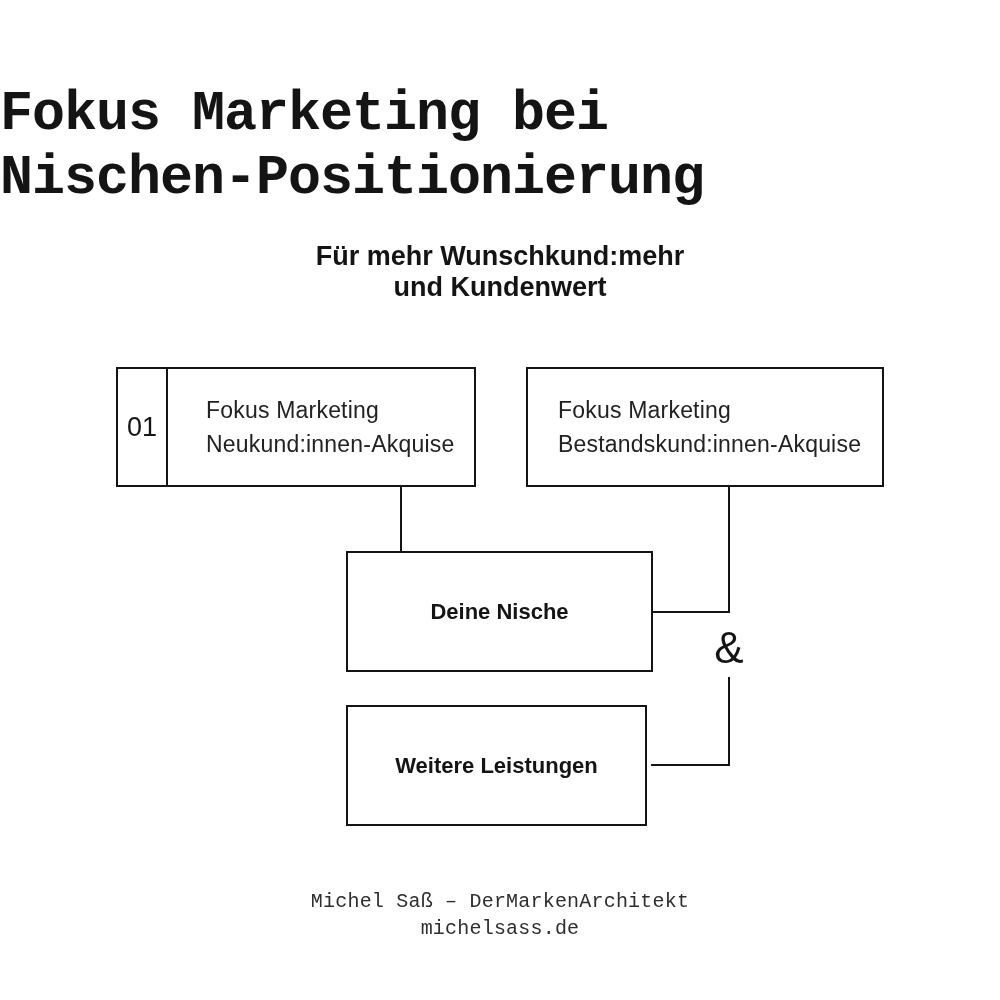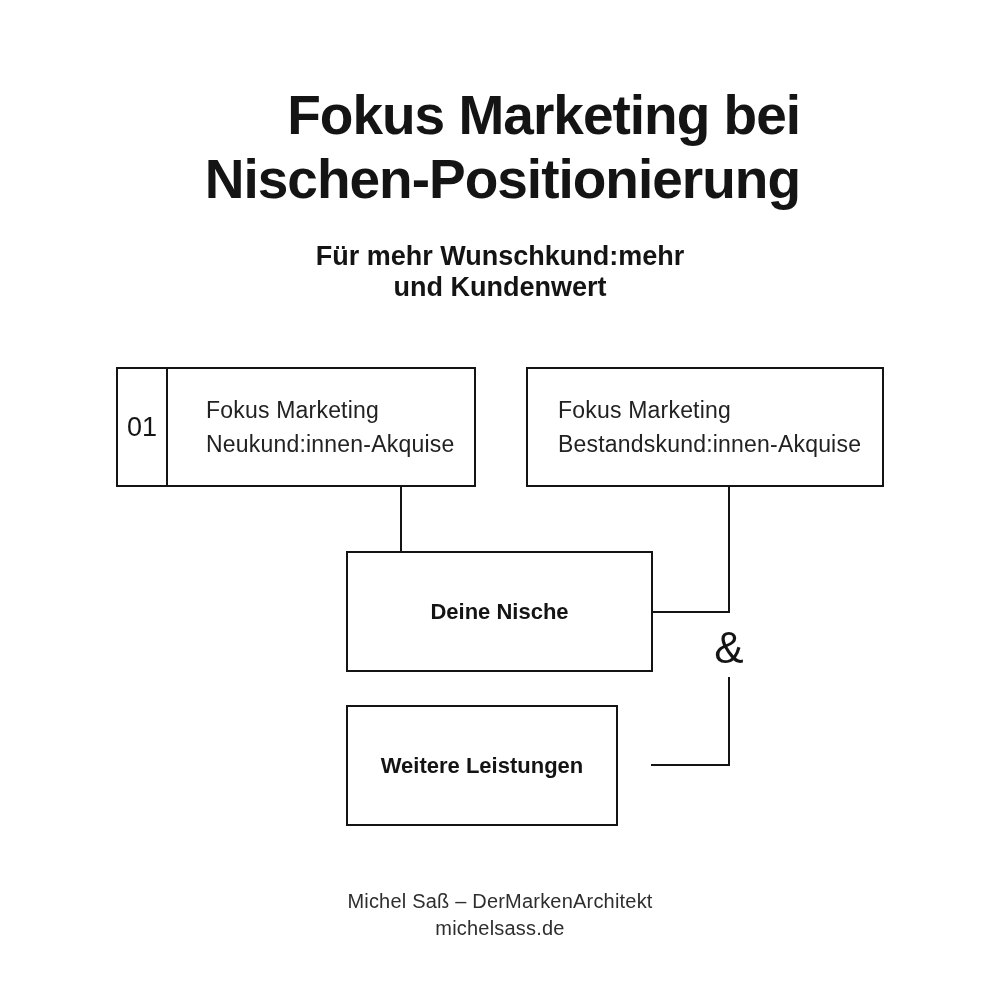--- a/index.html
+++ b/index.html
@@ -19,26 +19,27 @@
     height: 1000px;
     background: var(--bg);
     overflow: hidden;
   }
 
   
   .title {
     position: absolute;
     top: 83px; left: 0;
     width: 800px;
-    text-align: right;
+    text-align: left;
     font-size: 55px;
     line-height: 64px;
     font-weight: 700;
     letter-spacing: -1px;
     color: var(--ink);
+    font-family: Liberation Mono, monospace;
   }
   .title .line { display: block; }
   .subtitle {
     position: absolute;
     top: 241px; left: 0;
     width: 1000px;
     text-align: center;
     font-size: 27px;
     line-height: 31px;
     font-weight: 700;
@@ -86,21 +87,21 @@
     border: 2px solid var(--ink);
     background: var(--bg);
     display: flex;
     align-items: center;
     justify-content: center;
     font-size: 22px;
     font-weight: 700;
     color: var(--ink);
   }
   #niche-box   { left: 346px; top: 551px; width: 307px; height: 121px; }
-  #services-box{ left: 346px; top: 705px; width: 272px; height: 121px; }
+  #services-box{ left: 346px; top: 705px; width: 301px; height: 121px; }
 
   
   .line-seg { position: absolute; background: var(--ink); }
 
   
   .amp {
     position: absolute;
     left: 703px; top: 621px;
     width: 52px; height: 54px;
     display: flex;
@@ -116,21 +117,21 @@
     position: absolute;
     top: 888px; left: 0;
     width: 1000px;
     text-align: center;
     font-size: 20px;
     line-height: 27px;
     font-weight: 400;
     color: var(--muted);
     letter-spacing: 0.2px;
   }
-  .footer .line { display: block; }
+  .footer .line { display: block; font-family: Liberation Mono, monospace; }
 </style>
 </head>
 <body>
 
 <div class="canvas">
 
   <h1 class="title">
     <span class="line">Fokus Marketing bei</span>
     <span class="line">Nischen-Positionierung</span>
   </h1>

